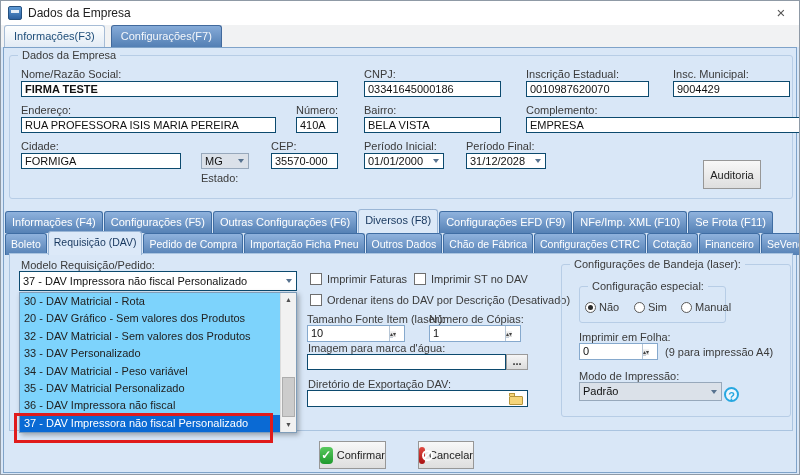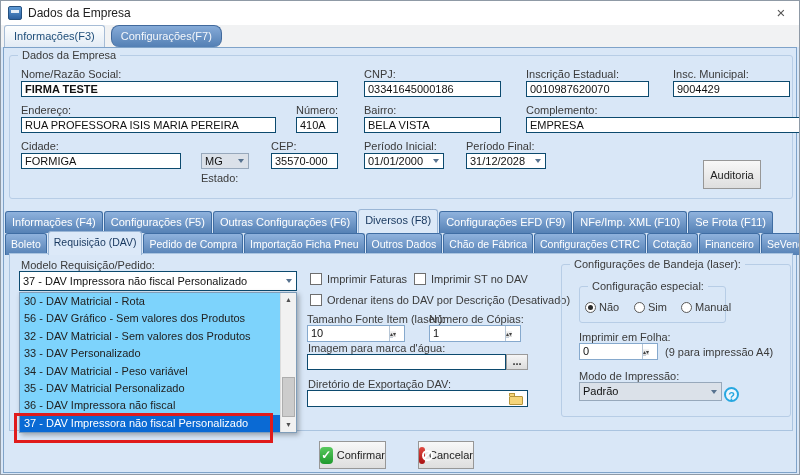--- a/index.html
+++ b/index.html
@@ -11,21 +11,21 @@
            background:linear-gradient(#5f9bd6,#2b5f9e);border:1px solid #24507f;box-sizing:border-box;}
   .appicon::after{content:"";position:absolute;left:2px;top:3px;right:2px;height:3px;background:#fff;opacity:.85;}
   .wtitle{position:absolute;left:27px;top:5px;font-size:12px;color:#222;}
   .closex{position:absolute;right:8px;top:2px;width:20px;height:20px;text-align:center;line-height:20px;
           font-size:15px;color:#555;cursor:pointer;}
   
   .strip1{position:absolute;left:0;top:24px;right:0;height:22px;background:#f1f2f3;}
   .tab1{display:inline-block;height:21px;line-height:21px;padding:0 9px;margin-left:3px;vertical-align:bottom;
         background:linear-gradient(#fdfefe,#e2ebf5);color:#1f4e79;border:1px solid #a6bcd6;border-bottom:none;
         border-radius:3px 3px 0 0;cursor:pointer;}
-  .tab1.sel{background:linear-gradient(#86abd8,#537fb4);color:#f4f7fb;border-color:#41699c;border-radius:8px;}
+  .tab1.sel{background:linear-gradient(#86abd8,#537fb4);color:#f4f7fb;border-color:#41699c;}
   .mainpanel{position:absolute;left:2px;top:46px;width:794px;height:426px;border:1px solid #7fa3c9;
              background:#d9e7f7;box-sizing:border-box;}
   
   .groupbox{position:absolute;border:1px solid #b7cde6;border-radius:3px;box-sizing:border-box;}
   .legend{position:absolute;top:-7px;left:8px;background:#d9e7f7;padding:0 4px;white-space:nowrap;color:#3a3a3a;}
   
   .lbl{position:absolute;white-space:nowrap;color:#3a3a3a;}
   .fld{position:absolute;height:16px;line-height:14px;background:#fff;border:1px solid #0c4a6e;
        box-sizing:border-box;padding:0 3px;overflow:hidden;white-space:nowrap;color:#111;}
   .fld.bold{font-weight:bold;}
@@ -150,21 +150,21 @@
 
   <div class="panel2"></div>
 
   <span class="lbl" style="left:20px;top:258px;">Modelo Requisição/Pedido:</span>
   <div class="fld combo" style="left:18px;top:270px;width:278px;height:20px;line-height:18px;">
     <span>37 - DAV Impressora não fiscal Personalizado</span>
     <span class="chev"></span>
   </div>
   <div class="ddlist">
     <div class="dditem">30 - DAV Matricial - Rota</div>
-    <div class="dditem">56 - DAV Gráfico - Sem valores dos Produtos</div>
+    <div class="dditem">20 - DAV Gráfico - Sem valores dos Produtos</div>
     <div class="dditem">32 - DAV Matricial - Sem valores dos Produtos</div>
     <div class="dditem">33 - DAV Personalizado</div>
     <div class="dditem">34 - DAV Matricial - Peso variável</div>
     <div class="dditem">35 - DAV Matricial Personalizado</div>
     <div class="dditem">36 - DAV Impressora não fiscal</div>
     <div class="dditem sel">37 - DAV Impressora não fiscal Personalizado</div>
     <div class="sbar">
       <div class="sbtn" style="top:0;">▲</div>
       <div class="sthumb"></div>
       <div class="sbtn" style="bottom:0;">▼</div>

